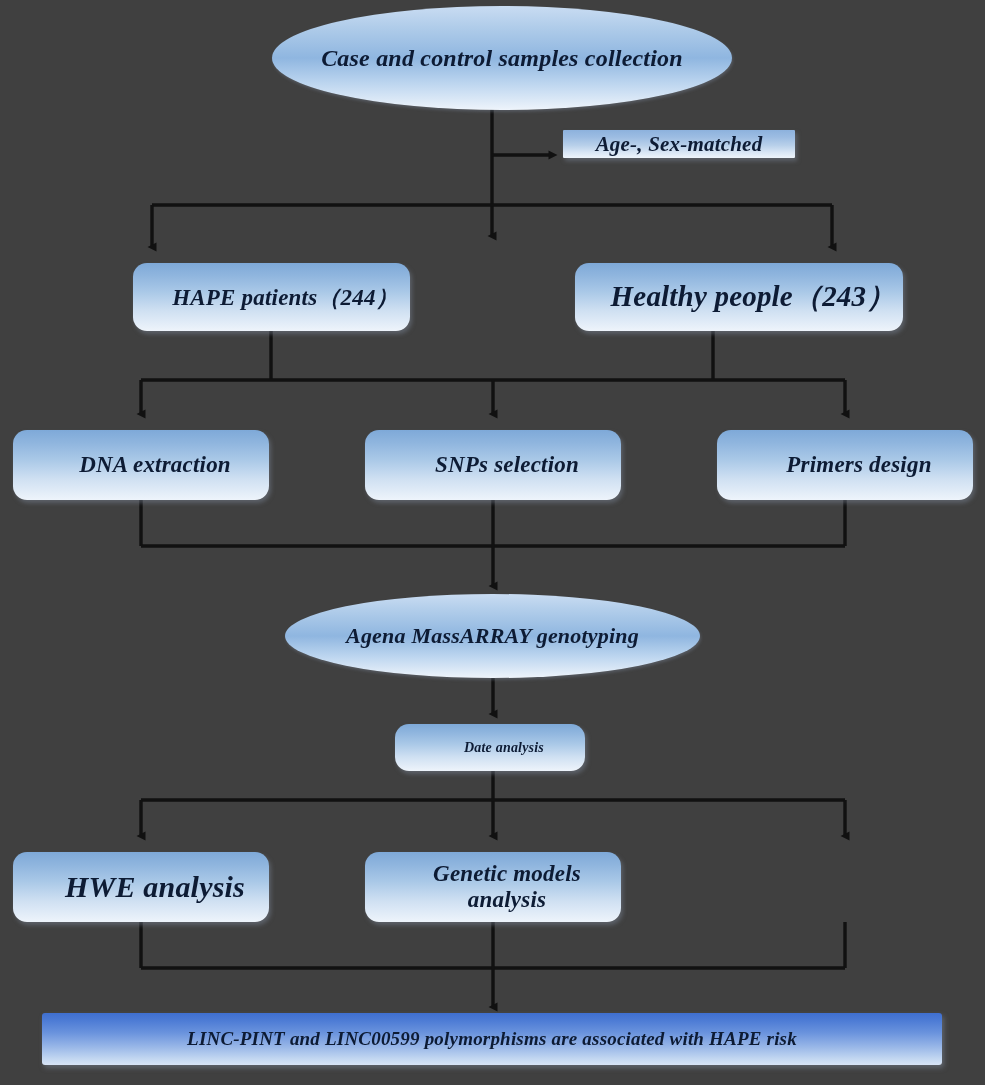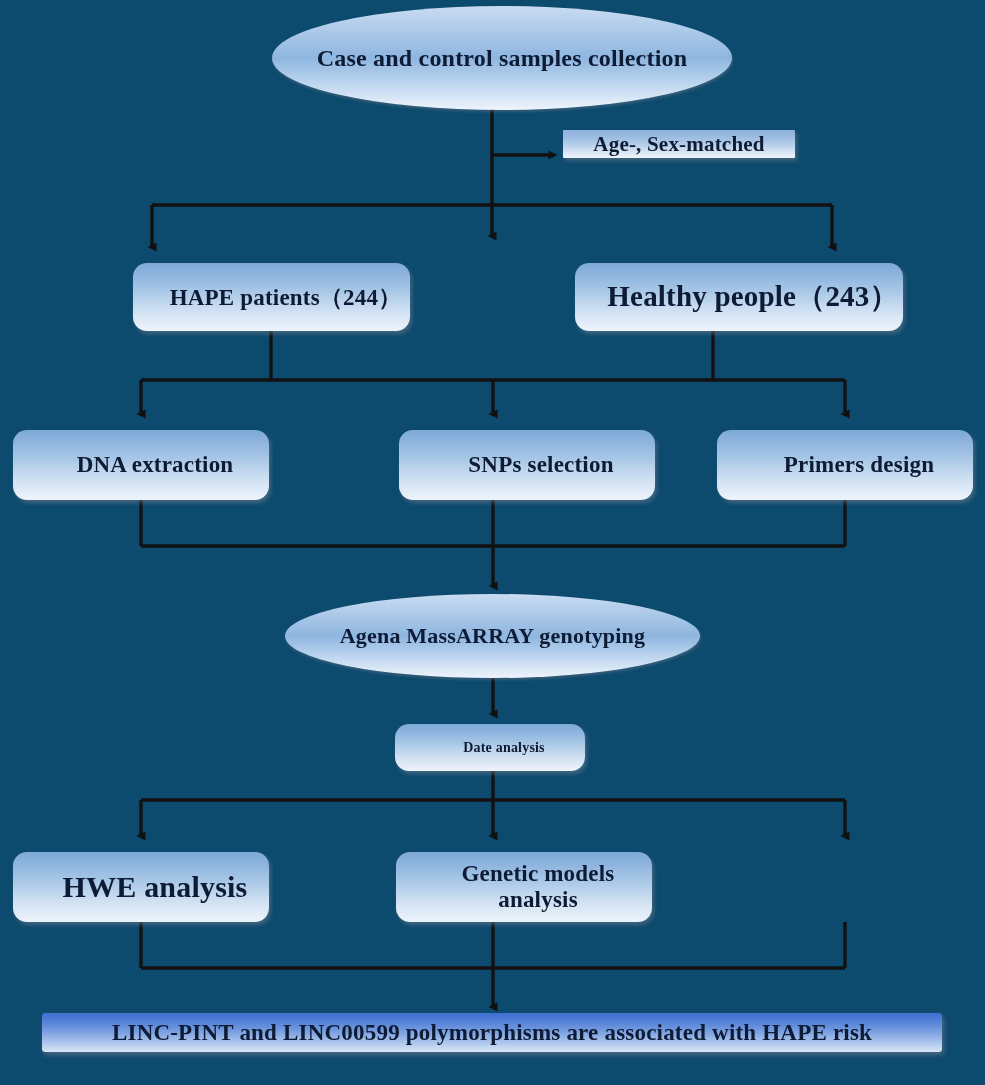--- a/index.html
+++ b/index.html
@@ -7,22 +7,23 @@
     padding: 0;
     background: #ffffff;
   }
   body {
     font-family: "Liberation Serif", "DejaVu Serif", serif;
   }
   #canvas {
     position: relative;
     width: 985px;
     height: 1085px;
-    background: #0c4a6e;
+    background: #404040;
     overflow: hidden;
+    font-style: italic;
   }
   #wires {
     position: absolute;
     left: 0;
     top: 0;
     width: 985px;
     height: 1085px;
     pointer-events: none;
   }
 
@@ -68,28 +69,28 @@
         #3f6fd0 0%, #4a79d4 12%, #6a93dd 38%, #9ab8e8 66%, #c3d7f1 88%, #d8e4f6 100%);
     box-shadow: 2px 3px 5px rgba(120,130,145,.55);
   }
 
   
   .n-collect  { left:272px;  top:6px;    width:460px; height:104px; font-size:24px; }
   .n-age      { left:563px;  top:130px;  width:232px; height:28px;  font-size:21px; }
   .n-hape     { left:133px;  top:263px;  width:277px; height:68px;  font-size:23px; }
   .n-healthy  { left:575px;  top:263px;  width:328px; height:68px;  font-size:29px; }
   .n-dna      { left:13px;   top:430px;  width:256px; height:70px;  font-size:23px; }
-  .n-snps     { left:365px;  top:430px;  width:256px; height:70px;  font-size:23px;margin-left:34px; }
+  .n-snps     { left:365px;  top:430px;  width:256px; height:70px;  font-size:23px; }
   .n-primers  { left:717px;  top:430px;  width:256px; height:70px;  font-size:23px; }
   .n-agena    { left:285px;  top:594px;  width:415px; height:84px;  font-size:22px; }
   .n-date     { left:395px;  top:724px;  width:190px; height:47px;  font-size:14px; }
   .n-hwe      { left:13px;   top:852px;  width:256px; height:70px;  font-size:30px; }
-  .n-genetic  { left:365px;  top:852px;  width:256px; height:70px;  font-size:23px;margin-left:31px; }
+  .n-genetic  { left:365px;  top:852px;  width:256px; height:70px;  font-size:23px; }
   .n-stat     { left:717px;  top:852px;  width:256px; height:70px;  font-size:23px; }
-  .n-result   { left:42px;   top:1013px; width:900px; height:39px;  font-size:23px;align-items:center; }
+  .n-result   { left:42px;   top:1013px; width:900px; height:52px;  font-size:19px;align-items:center; }
 </style>
 </head>
 <body>
 
 <div id="canvas">
 
   <svg id="wires" viewBox="0 0 985 1085" xmlns="http://www.w3.org/2000/svg">
     <defs>
       <marker id="ah" markerWidth="10" markerHeight="10" refX="5" refY="5" orient="auto" markerUnits="userSpaceOnUse">
         <path d="M0.5,0.5 L9.5,0.5 L5,9.5 Z" fill="#111111"></path>

